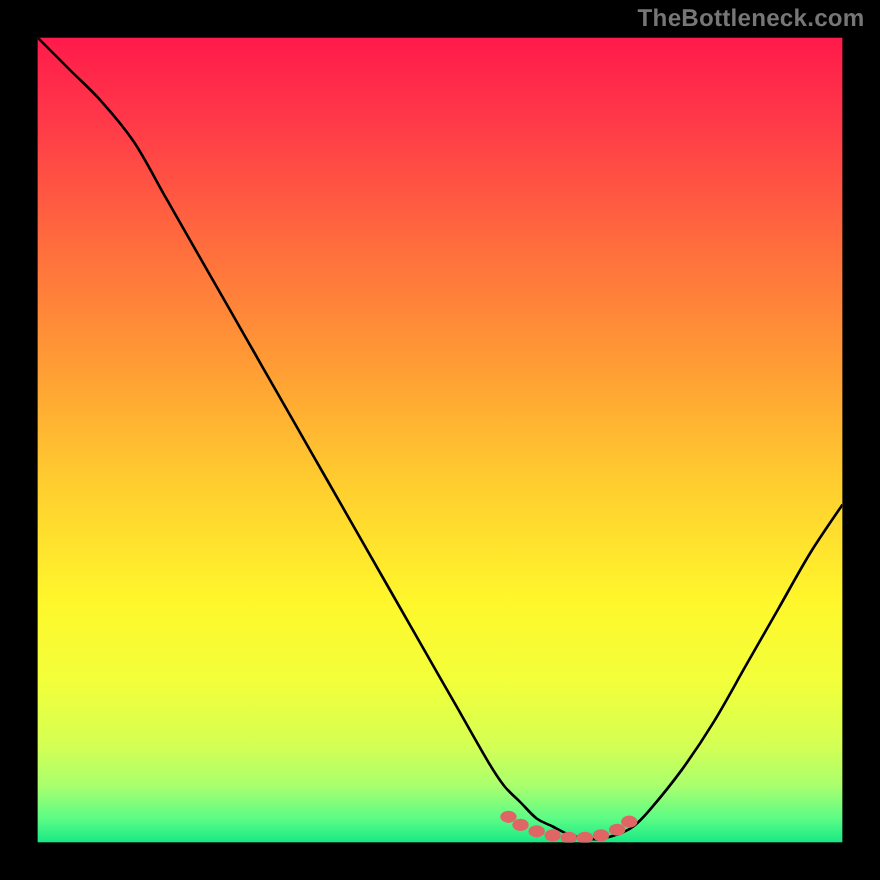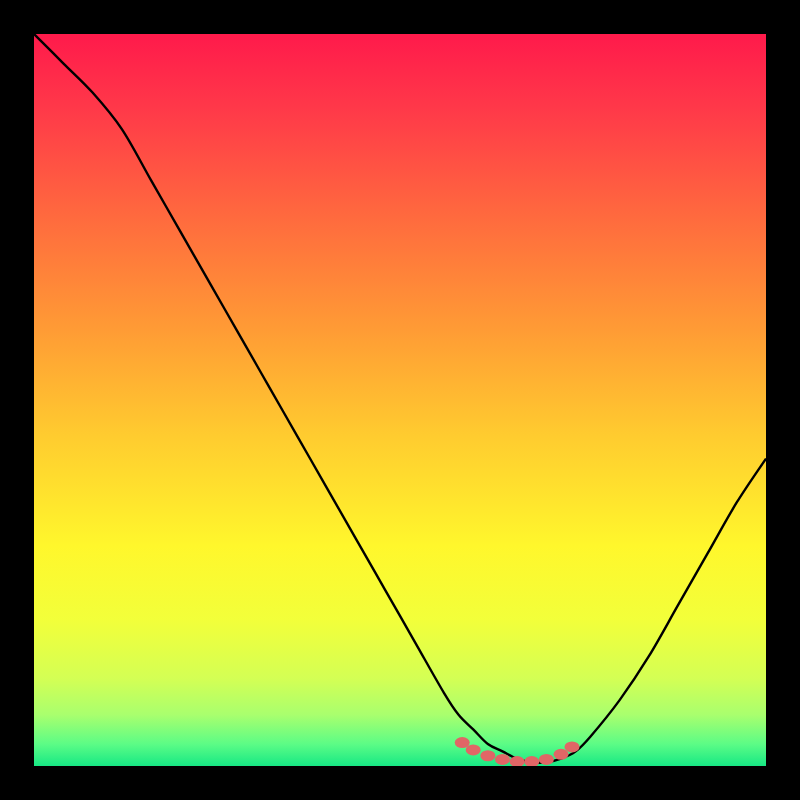--- a/index.html
+++ b/index.html
@@ -27,20 +27,21 @@
     top: 34px;
     width: 732px;
     height: 732px;
   }
   .plot svg { display: block; }
 </style>
 </head>
 <body>
 
 <div class="frame">
+  <div class="watermark">TheBottleneck.com</div>
   <div class="plot">
     <svg id="svg" width="732" height="732" viewBox="0 0 732 732">
       <defs>
         <linearGradient id="bg-grad" x1="0" y1="0" x2="0" y2="1">
             <stop offset="0%" stop-color="#ff1a4b"></stop>
             <stop offset="10%" stop-color="#ff3849"></stop>
             <stop offset="25%" stop-color="#ff6a3e"></stop>
             <stop offset="40%" stop-color="#ff9a35"></stop>
             <stop offset="55.00000000000001%" stop-color="#ffcc2f"></stop>
             <stop offset="70%" stop-color="#fff72c"></stop>

